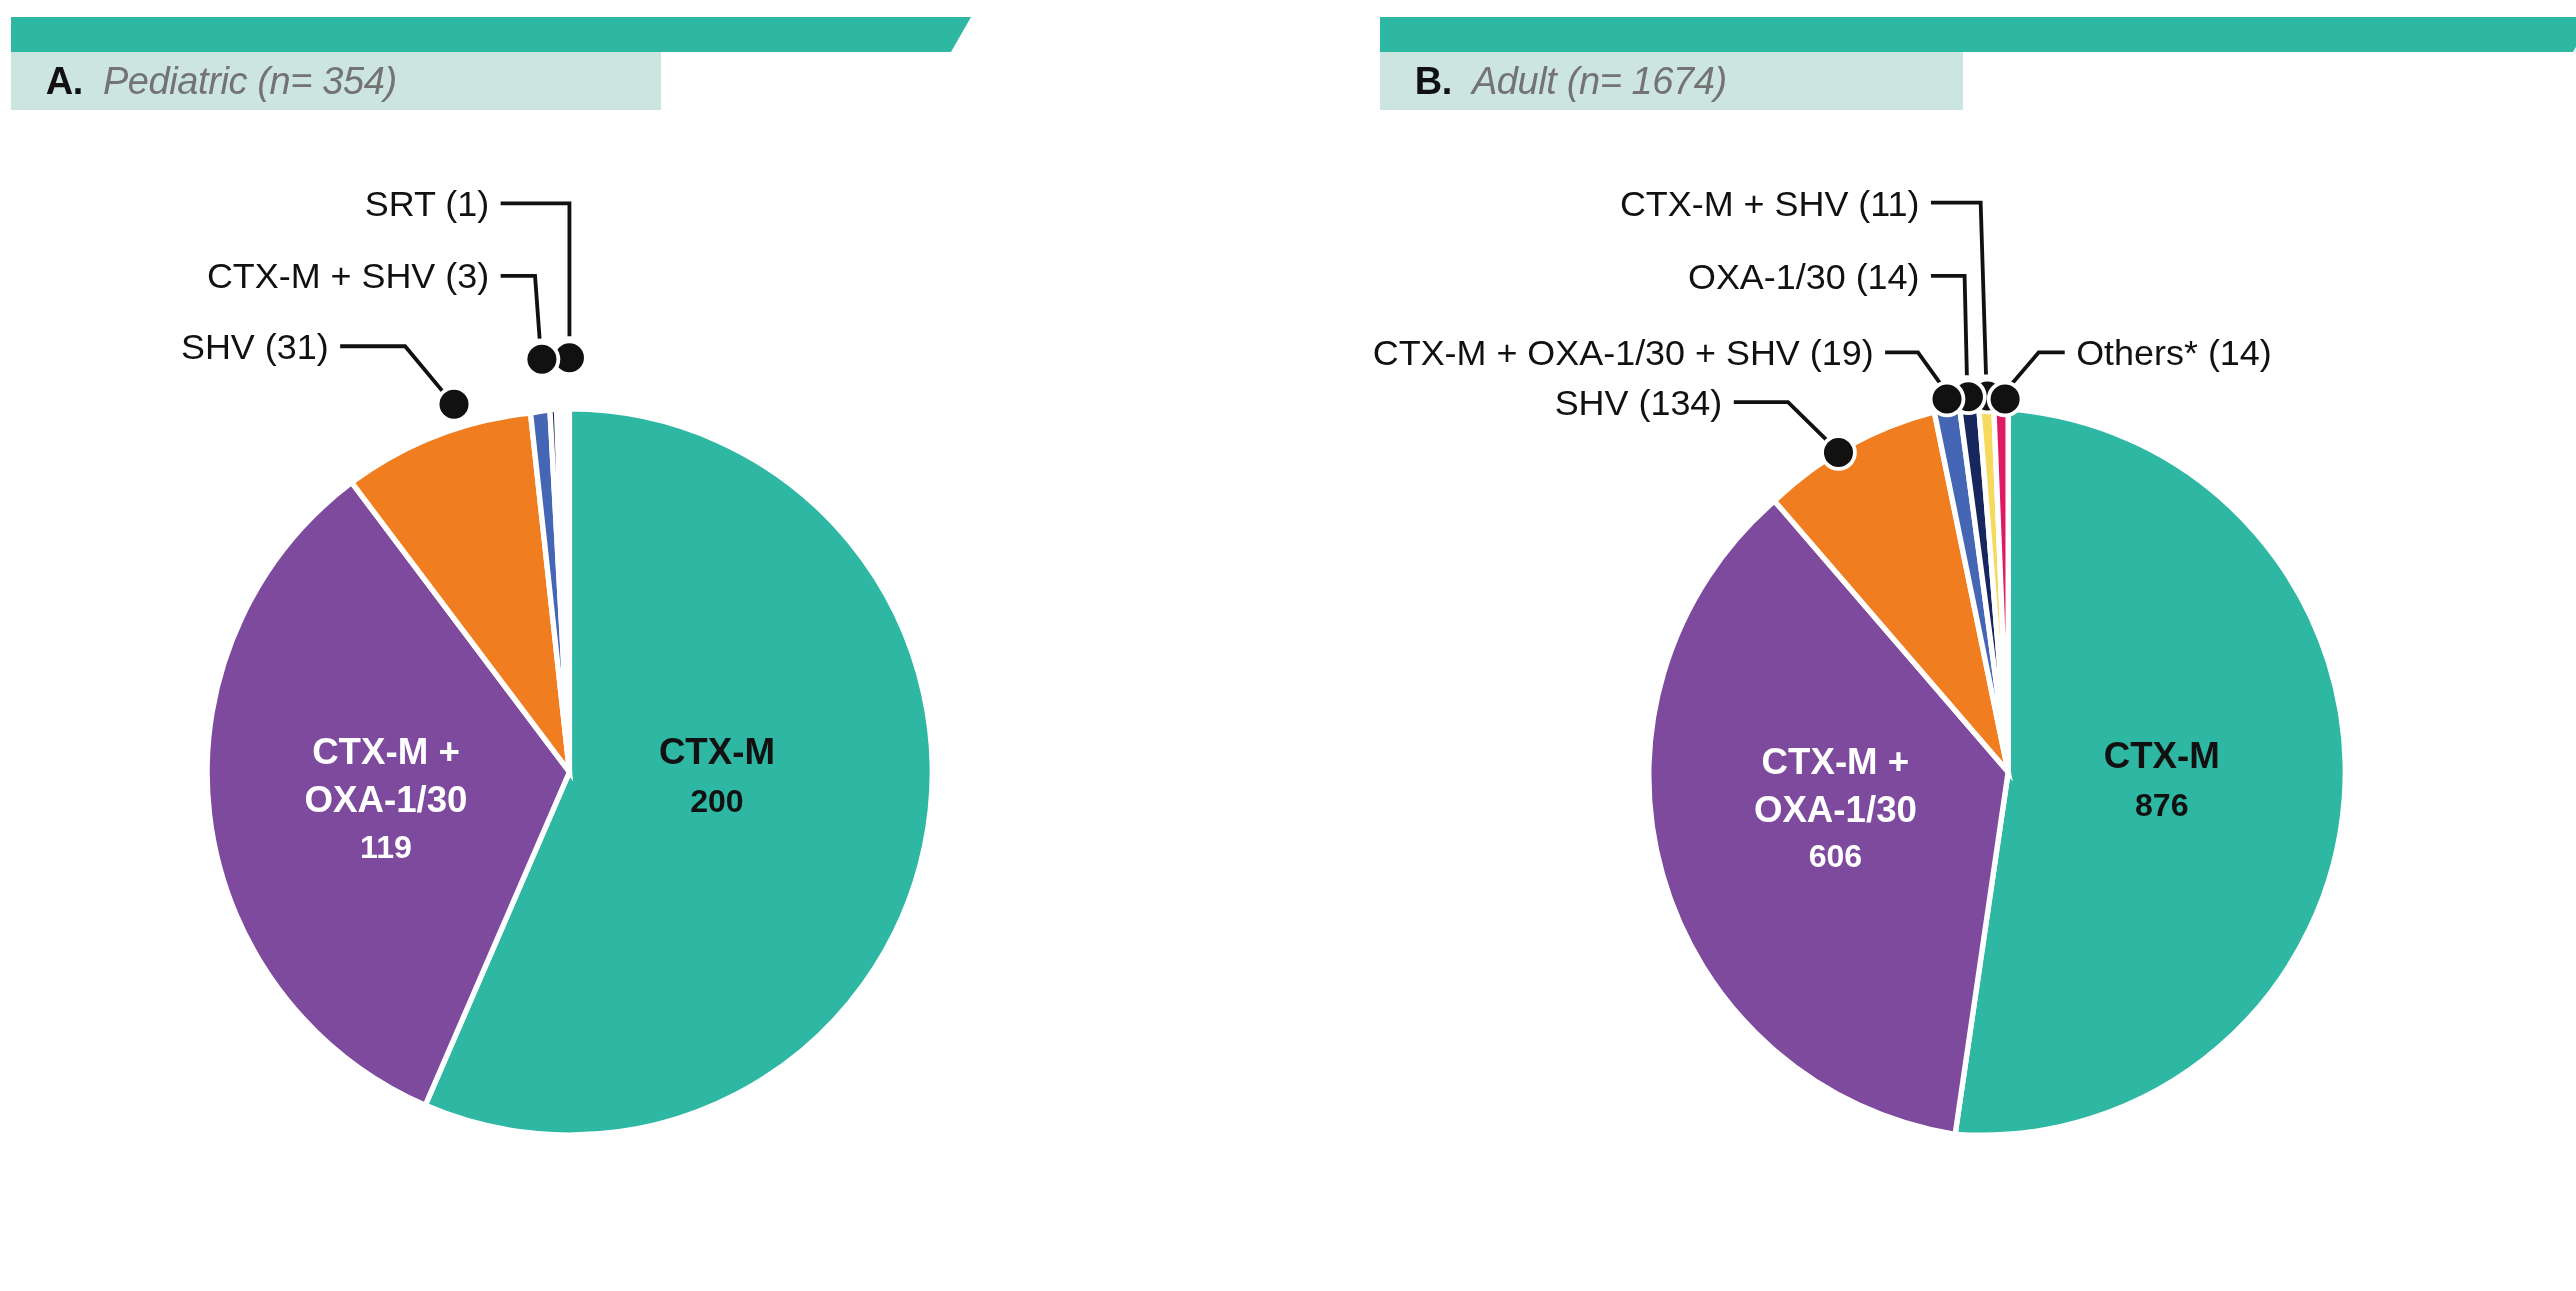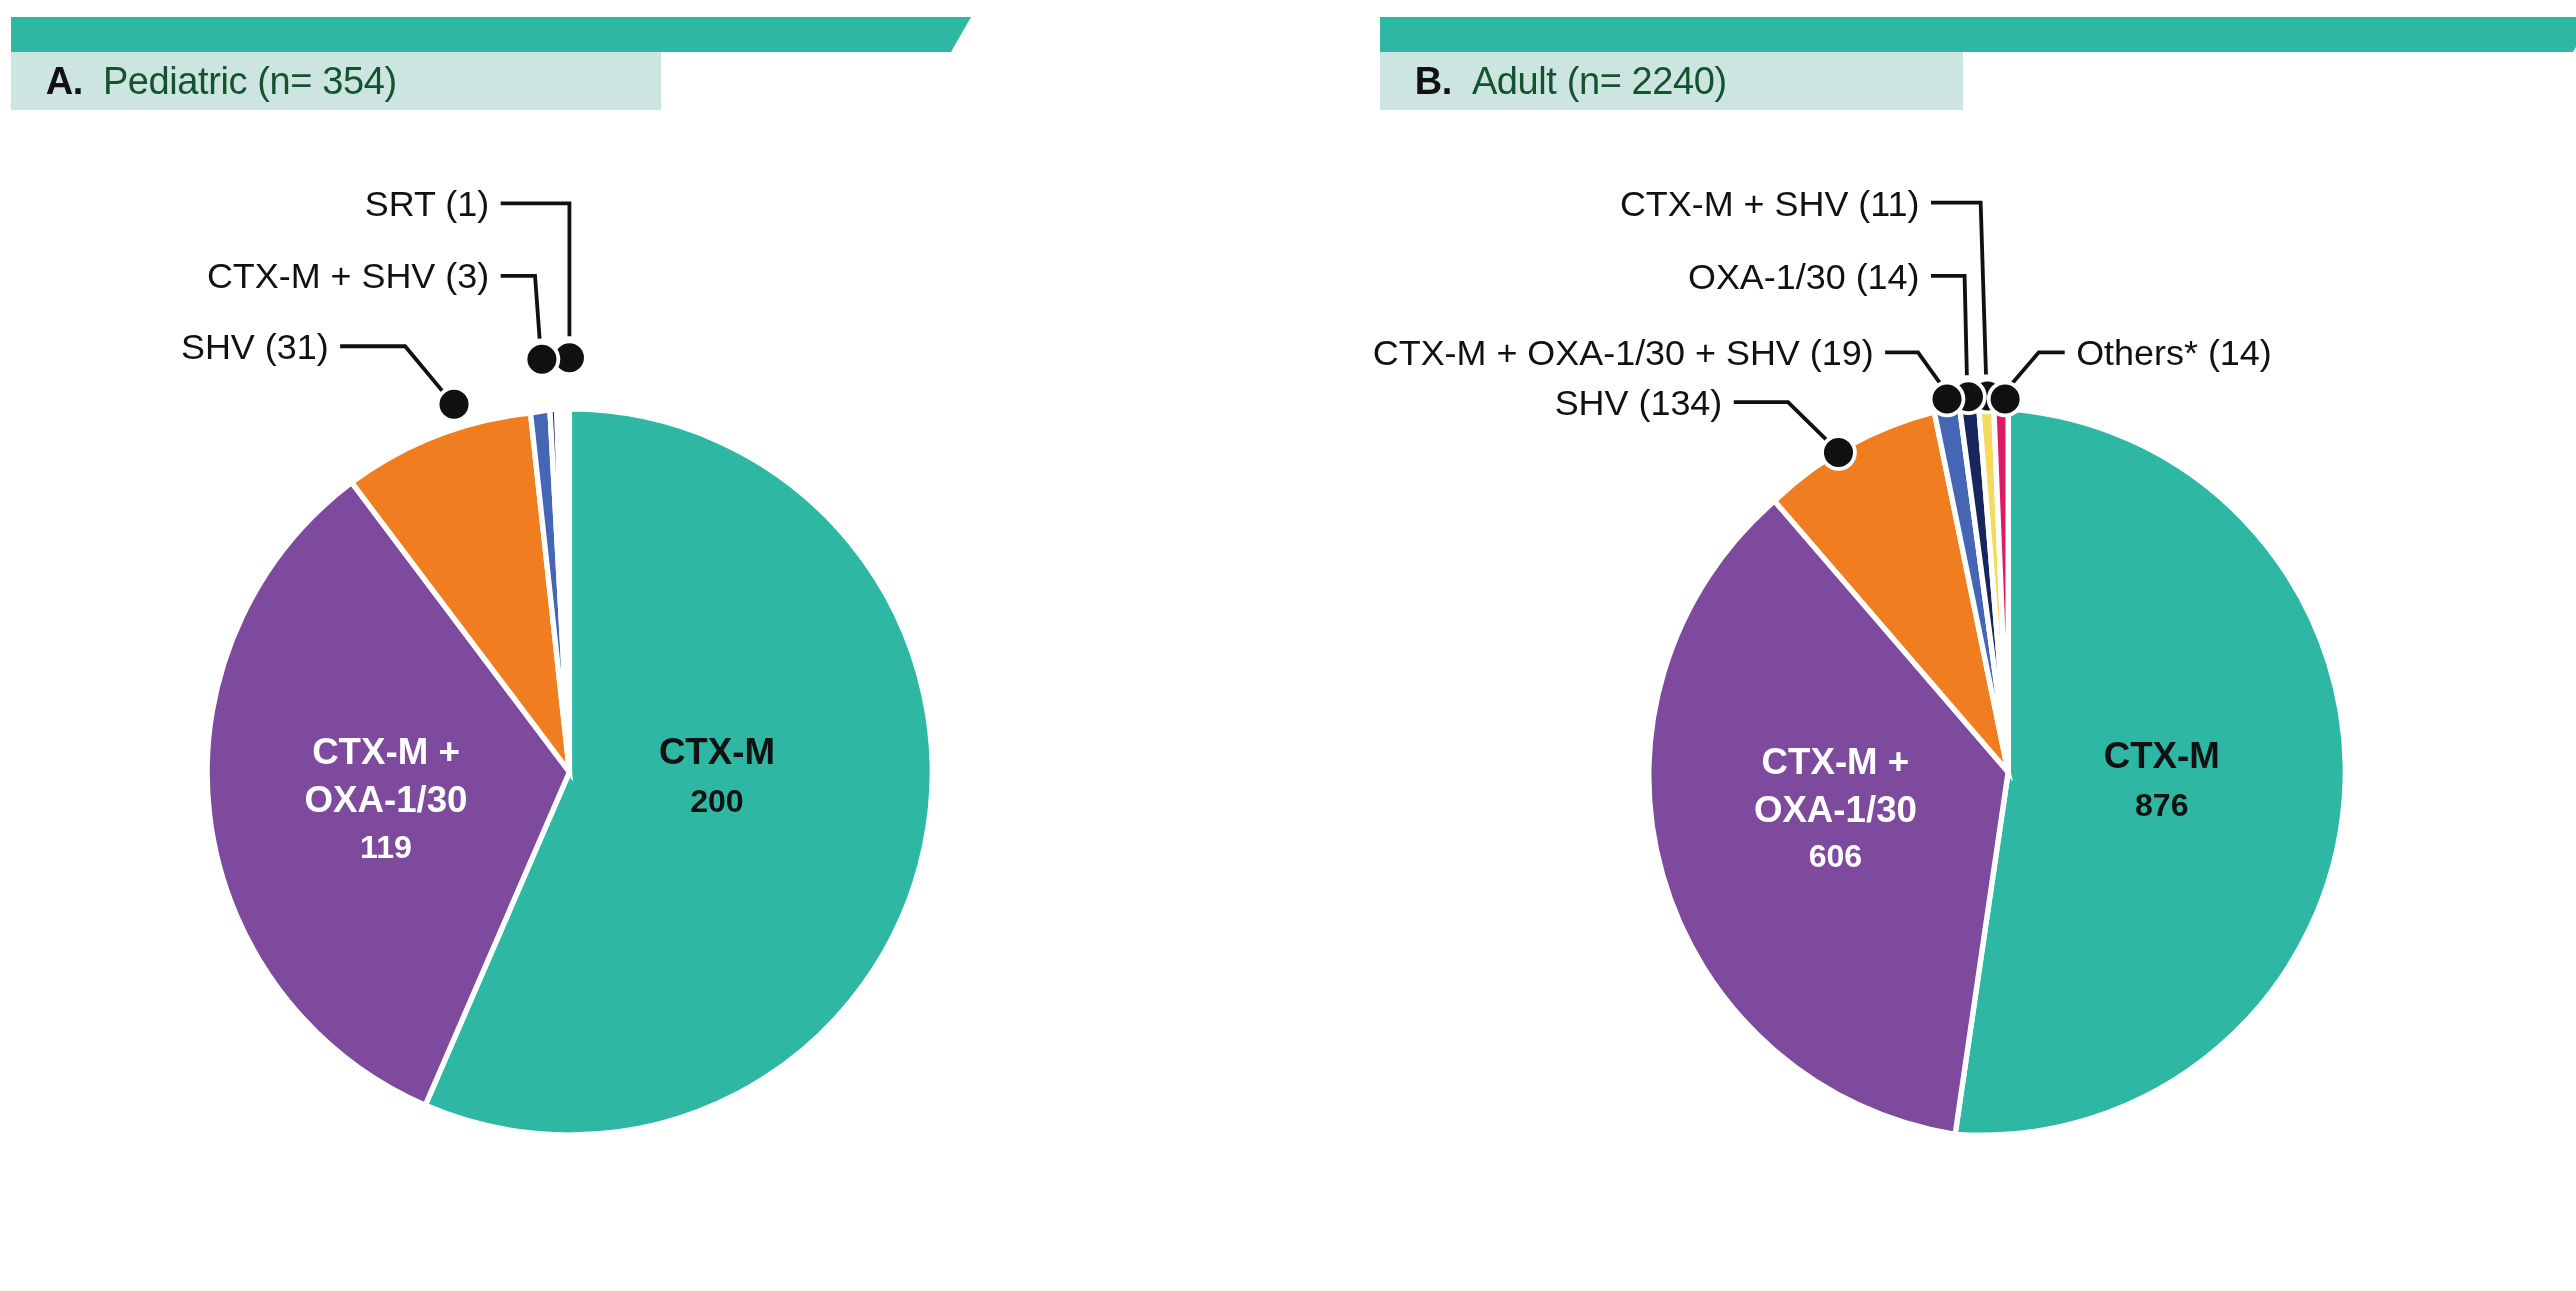--- a/index.html
+++ b/index.html
@@ -12,22 +12,22 @@
 
   
   .hdr{position:absolute;left:0;top:0;}
   .hdr-bar{position:absolute;top:17px;height:35px;background:#2EB8A3;}
   .hdr-bar::after{content:"";position:absolute;right:-20px;top:0;width:0;height:0;
        border-top:35px solid #2EB8A3;border-right:20px solid transparent;}
   .hdr-box{position:absolute;top:52px;height:58px;background:#CCE5E0;
        display:flex;align-items:center;}
   .hdr-letter{font-size:38px;font-weight:bold;color:#111111;margin-left:35px;
        letter-spacing:-0.4px;}
-  .hdr-title{font-size:38px;font-weight:normal;color:#14532d;margin-left:20px;
-       letter-spacing:-0.4px;white-space:nowrap;}
+  .hdr-title{font-size:38px;font-weight:normal;color:#737373;margin-left:20px;
+       letter-spacing:-0.4px;white-space:nowrap;font-style:italic;}
 
   #panel-a .hdr-bar{left:10.7px;width:940px;}
   #panel-a .hdr-box{left:10.7px;width:650px;}
   #panel-b .hdr-bar{left:10.7px;width:1193px;}
   #panel-b .hdr-box{left:10.7px;width:583px;}
 
   
   .pie-svg{position:absolute;left:0;top:0;overflow:visible;}
 
   .cal-text{font-family:"Liberation Sans","DejaVu Sans",sans-serif;
@@ -94,21 +94,21 @@
     </g>
   </svg>
 </div>
 
 <div class="panel" id="panel-b">
 
   <div class="hdr">
     <div class="hdr-bar"></div>
     <div class="hdr-box">
       <span class="hdr-letter">B.</span>
-      <span class="hdr-title">Adult (n= 2240)</span>
+      <span class="hdr-title">Adult (n= 1674)</span>
     </div>
   </div>
 
   <svg class="pie-svg" width="1101" height="1291" viewBox="0 0 1440 1689">
 
     <path d="M 836 1010 L 836 535 A 475 475 0 1 1 766.6 1484.0 Z" fill="#2EB8A3" stroke="#ffffff" stroke-width="7"></path>
 
     <path d="M 836 1010 L 766.6 1484.0 A 475 475 0 0 1 530.3 655.4 Z" fill="#7E4A9E" stroke="#ffffff" stroke-width="7"></path>
 
     <path d="M 836 1010 L 530.3 655.4 A 475 475 0 0 1 739.4 539.0 Z" fill="#F07D1F" stroke="#ffffff" stroke-width="7"></path>

